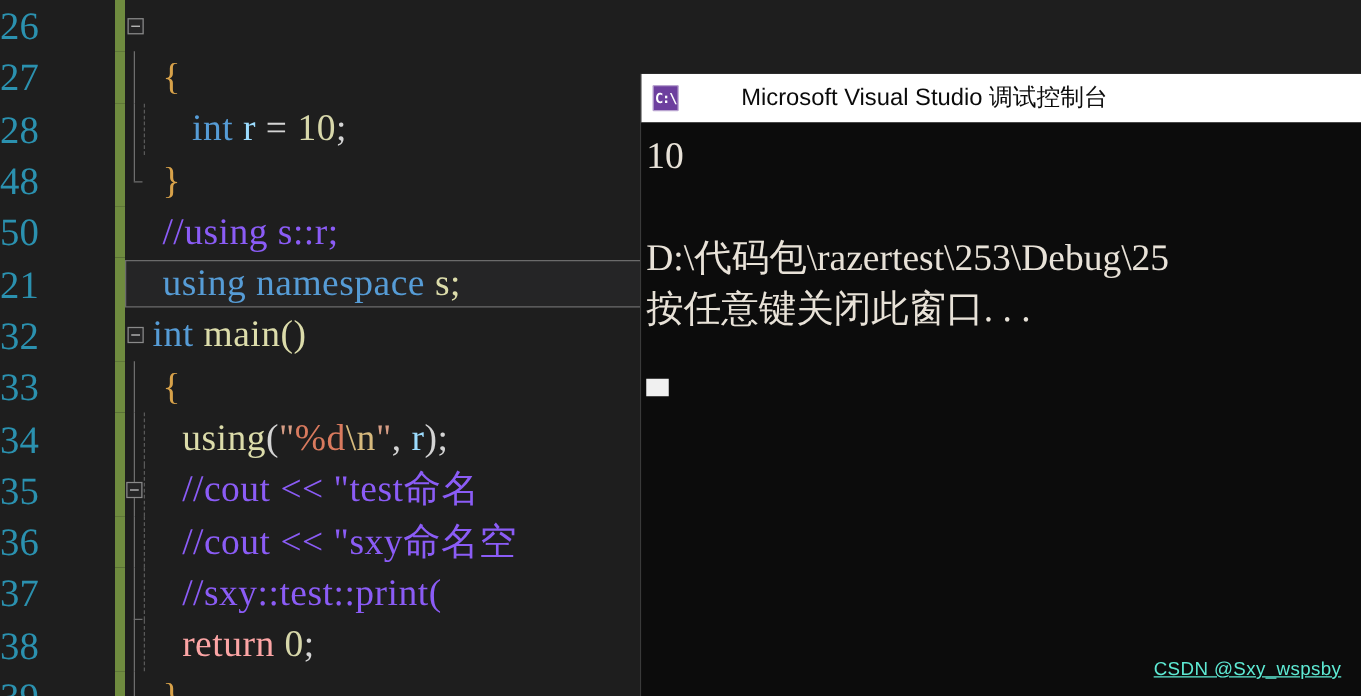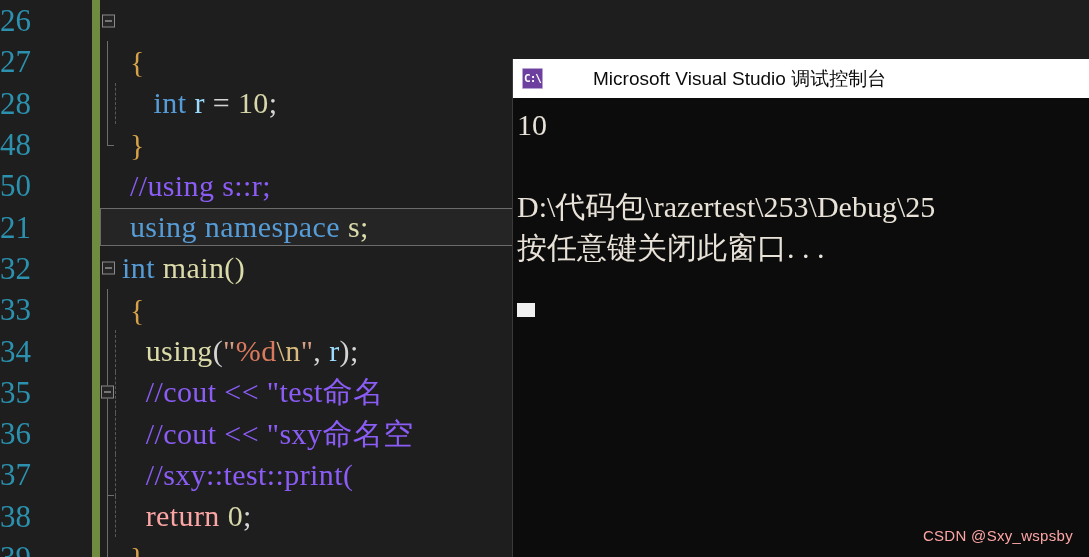--- a/index.html
+++ b/index.html
@@ -223,23 +223,24 @@
     background: #f0f0f0;
   }
 
   
   #watermark {
     position: absolute;
     right: 16px;
     bottom: 13px;
     font-family: "Liberation Sans", "DejaVu Sans", sans-serif;
     font-size: 15px;
-    color: #fca5a5;
+    color: #5eead4;
     letter-spacing: 0.3px;
     user-select: none;
+    text-decoration: underline;
   }
 </style>
 </head>
 <body>
 
 <div id="root">
 
   <div id="editor">
 
     <div class="code-line">

